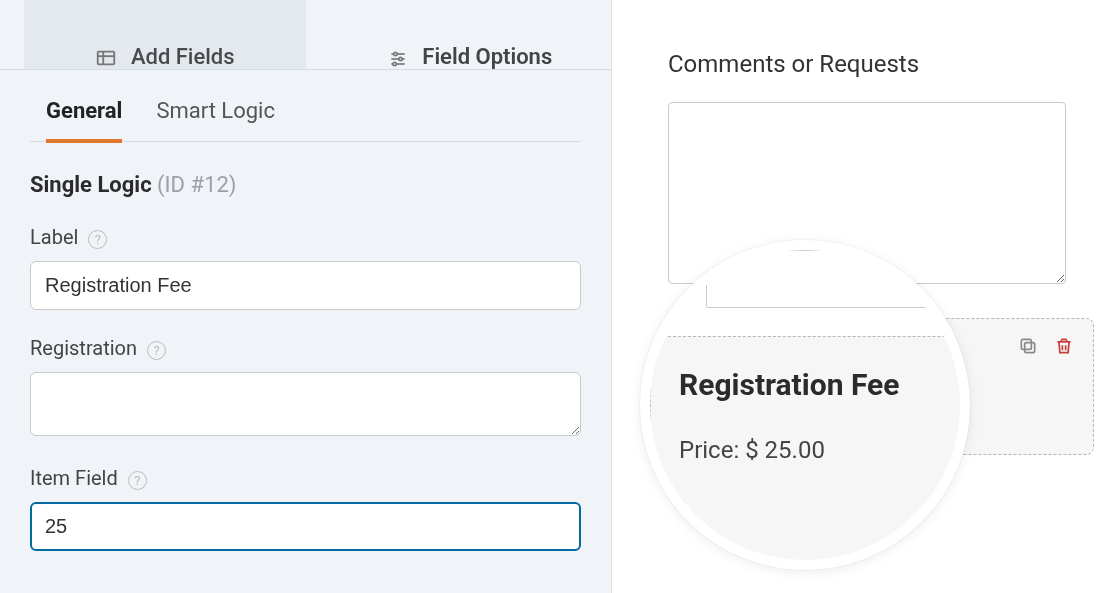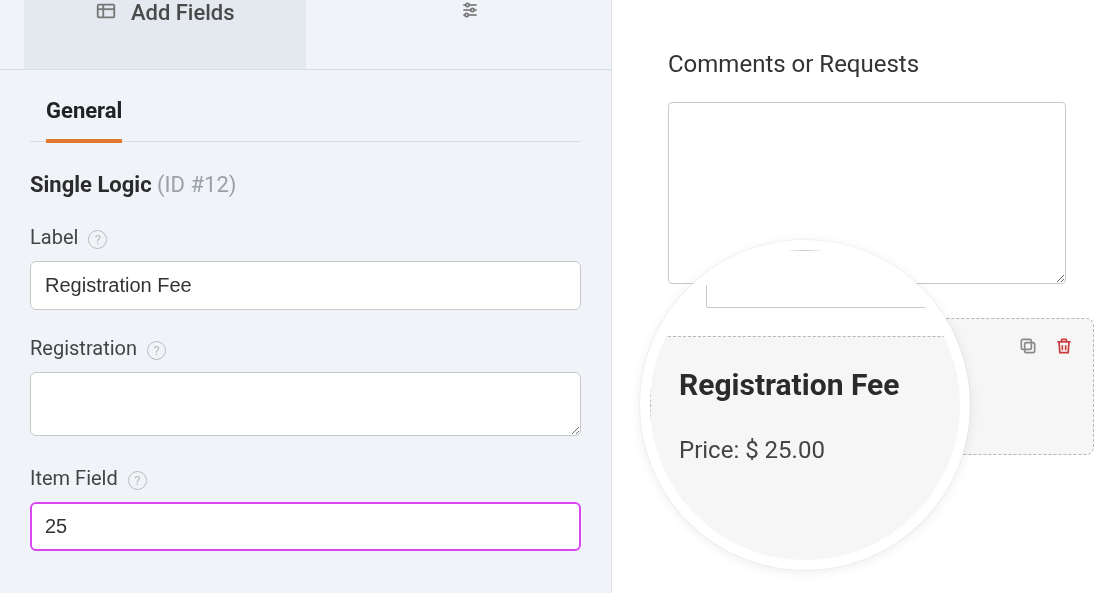--- a/index.html
+++ b/index.html
@@ -21,21 +21,21 @@
       flex-direction: column;
     }
     .top-tabs {
       display: flex;
       height: 70px;
       border-bottom: 1px solid #d5dde4;
     }
     .top-tab {
       flex: 1;
       display: flex;
-      align-items: flex-start;
+      align-items: flex-end;
       justify-content: center;
       gap: 14px;
       font-size: 22px;
       font-weight: 600;
       color: #444;
       cursor: pointer;
       margin-left: 24px;
     }
     .top-tab.inactive {
       background: #e3e9ef;
@@ -111,21 +111,21 @@
       width: 100%;
       font-size: 20px;
       padding: 12px 14px;
       border: 1px solid #c9c9c9;
       border-radius: 6px;
       background: #fff;
       color: #333;
       outline: none;
     }
     .input-text.focused {
-      border: 2px solid #d946ef;
+      border: 2px solid #0369a1;
       padding: 11px 13px;
     }
     .textarea {
       width: 100%;
       height: 64px;
       border: 1px solid #c9c9c9;
       border-radius: 6px;
       background: #fff;
       resize: vertical;
     }
@@ -262,25 +262,27 @@
       <span class="icon">
         <svg width="20" height="20" viewBox="0 0 24 24" fill="none" stroke="currentColor" stroke-width="2">
           <line x1="4" y1="6" x2="20" y2="6"></line>
           <line x1="4" y1="12" x2="20" y2="12"></line>
           <line x1="4" y1="18" x2="20" y2="18"></line>
           <circle cx="9" cy="6" r="2" fill="#fff"></circle>
           <circle cx="15" cy="12" r="2" fill="#fff"></circle>
           <circle cx="8" cy="18" r="2" fill="#fff"></circle>
         </svg>
       </span>
+      <span>Field Options</span>
     </div>
   </div>
 
   <div class="sub-tabs">
     <div class="sub-tab active">General</div>
+    <div class="sub-tab">Smart Logic</div>
   </div>
 
   <div class="panel-body">
     <div class="field-title">
       <span>Single Logic</span>
       <span class="id">(ID #12)</span>
     </div>
 
     <div class="form-group">
       <div class="form-label">

